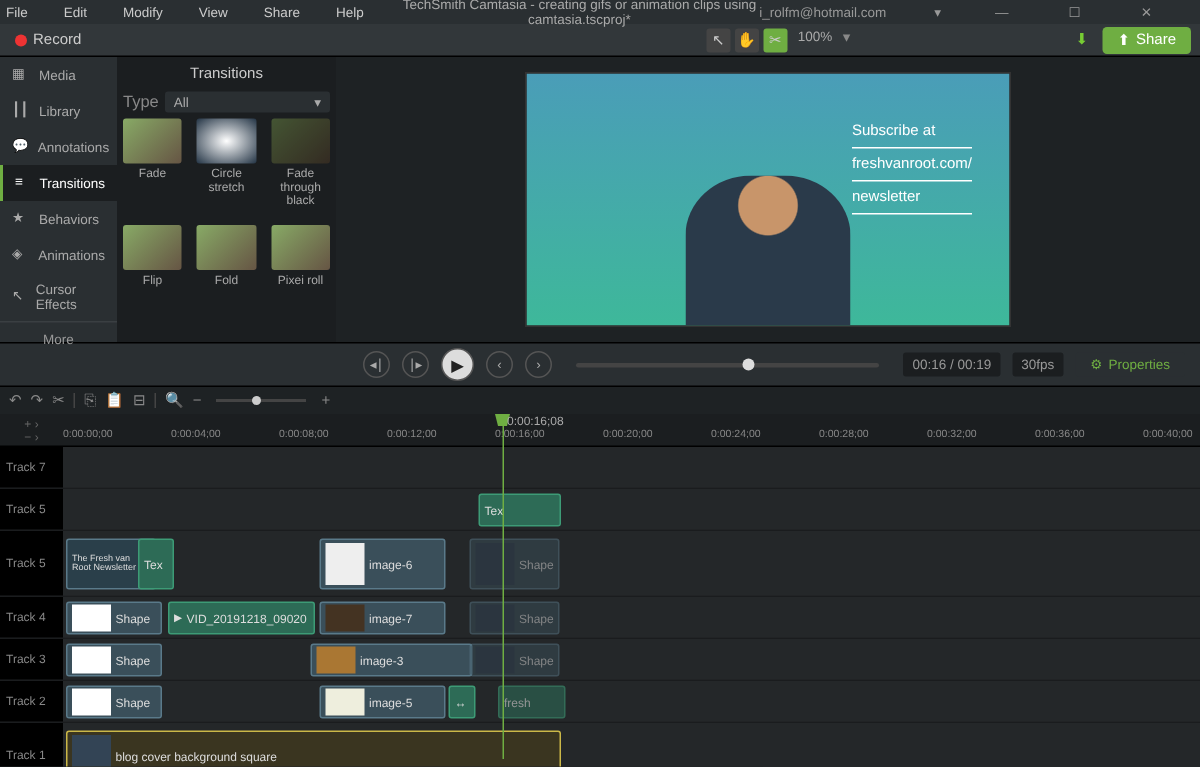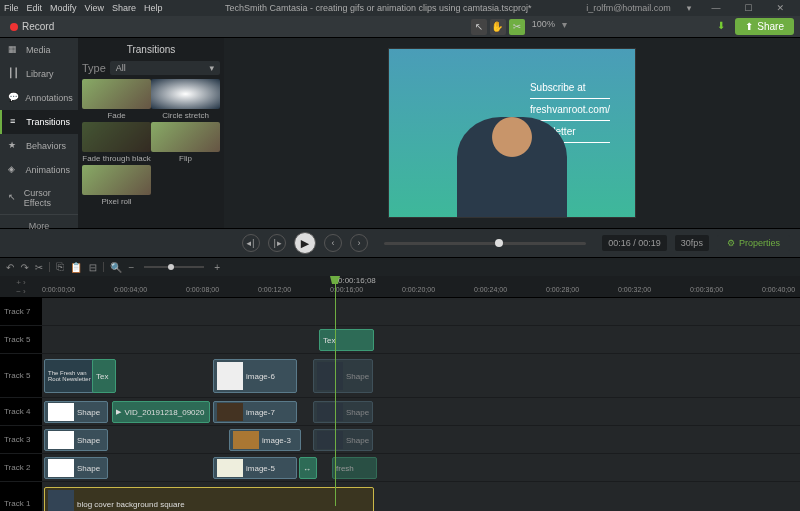--- a/index.html
+++ b/index.html
@@ -1,18 +1,18 @@
 <!DOCTYPE html>
 <html><head>
 <meta charset="utf-8">
 <style>
 *{margin:0;padding:0;box-sizing:border-box;font-family:Arial,sans-serif}
 body{background:#1e2224;color:#ccc;width:800px;height:511px;overflow:hidden;font-size:10px}
 .top-menu{height:16px;background:#2a2f32;display:flex;align-items:center;padding:0 4px;font-size:9px}
-.top-menu span{margin-right:8px;cursor:pointer}
+.top-menu span{margin-right:24px;cursor:pointer}
 .title-area{flex:1;text-align:center;color:#aaa;font-size:9px}
 .user-area{display:flex;align-items:center;gap:8px;color:#999}
 .win-btn{cursor:pointer;padding:0 4px}
 .toolbar{height:22px;background:#32373a;display:flex;align-items:center;border-bottom:1px solid #000}
 .record-btn{display:flex;align-items:center;gap:4px;padding:0 10px;font-size:10px}
 .rec-dot{width:8px;height:8px;border-radius:50%;background:#e33;display:inline-block}
 .tb-right{margin-left:auto;display:flex;align-items:center;gap:4px;padding-right:6px}
 .tb-ico{width:16px;height:16px;display:flex;align-items:center;justify-content:center;background:#444;border-radius:2px;cursor:pointer;font-size:10px}
 .tb-ico.active{background:#6fae42}
 .zoom-val{font-size:9px;color:#aaa;padding:0 4px}
@@ -22,26 +22,26 @@
 .sidebar{width:78px;background:#2a2f32;display:flex;flex-direction:column}
 .sb-item{display:flex;align-items:center;gap:6px;padding:6px 8px;font-size:9px;cursor:pointer;color:#aaa}
 .sb-item.active{background:#1b1e20;border-left:2px solid #6fae42;color:#fff}
 .sb-ico{width:12px;height:12px;display:inline-block}
 .sb-more{margin-top:auto;text-align:center;padding:6px;font-size:9px;color:#999;border-top:1px solid #3a3f42}
 .lib-panel{width:146px;background:#1b1e20;padding:4px;overflow:hidden}
 .lib-title{text-align:center;font-size:10px;padding:2px 0 6px}
 .type-row{display:flex;align-items:center;gap:4px;margin-bottom:4px}
 .type-lbl{font-size:11px;color:#888}
 .type-sel{flex:1;background:#2a2f32;padding:2px 6px;font-size:9px;color:#aaa;border-radius:2px;display:flex;justify-content:space-between;cursor:pointer}
-.trans-grid{display:grid;grid-template-columns:1fr 1fr;gap:0}
+.trans-grid{display:grid;grid-template-columns:1fr 1fr 1fr;gap:10px}
 .trans-item{text-align:center;cursor:pointer}
 .trans-thumb{width:100%;height:30px;background:linear-gradient(135deg,#8a6,#654);border-radius:2px}
 .trans-name{font-size:8px;color:#aaa;padding:2px 0}
 .preview{flex:1;background:#1e2224;display:flex;align-items:center;justify-content:center;position:relative}
-.canvas{width:248px;height:170px;background:linear-gradient(180deg,#4a9db8,#3eb89a);position:relative;overflow:hidden;border:1px solid #333}
+.canvas{width:324px;height:170px;background:linear-gradient(180deg,#4a9db8,#3eb89a);position:relative;overflow:hidden;border:1px solid #333}
 .canvas-txt{position:absolute;right:25px;top:30px;color:#fff;font-size:10px;line-height:1.8}
 .canvas-txt div{border-bottom:1px solid #fff;padding-bottom:1px;margin-bottom:2px}
 .person{position:absolute;bottom:0;left:50%;transform:translateX(-50%);width:110px;height:100px;background:radial-gradient(circle at 50% 20%,#c8956a 20%,transparent 21%),#2a3a4a;border-radius:40% 40% 0 0}
 .playback{height:30px;background:#2a2f32;display:flex;align-items:center;padding:0 10px;gap:8px;border-top:1px solid #000;border-bottom:1px solid #000}
 .pb-spacer{width:224px}
 .pb-btn{width:18px;height:18px;border-radius:50%;display:flex;align-items:center;justify-content:center;cursor:pointer;font-size:9px;color:#aaa;border:1px solid #555}
 .pb-play{width:22px;height:22px;background:#ddd;color:#222;font-size:11px}
 .pb-track{flex:1;height:3px;background:#444;position:relative;border-radius:2px;margin:0 8px}
 .pb-handle{position:absolute;width:8px;height:8px;background:#ddd;border-radius:50%;top:-3px;left:55%}
 .pb-time{font-size:9px;color:#999;background:#1b1e20;padding:3px 6px;border-radius:2px}
@@ -166,20 +166,24 @@
       <div class="trans-item">
           <div class="trans-thumb" style="filter:brightness(0.5)"></div>
           <div class="trans-name">Fade through black</div>
         </div>
       <div class="trans-item">
           <div class="trans-thumb"></div>
           <div class="trans-name">Flip</div>
         </div>
       <div class="trans-item">
           <div class="trans-thumb"></div>
+          <div class="trans-name">Fold</div>
+        </div>
+      <div class="trans-item">
+          <div class="trans-thumb"></div>
           <div class="trans-name">Pixei roll</div>
         </div>
     </div>
   </div>
 
   <div class="preview">
     <div class="canvas">
       <div class="canvas-txt">
         <div>Subscribe at</div>
         <div>freshvanroot.com/</div>
@@ -295,21 +299,21 @@
           </div>
   </div>
       </div>
   <div class="track">
         <div class="trk-lbl">Track 3</div>
         <div class="trk-content">
     <div class="clip" style="left:2px;width:64px">
             <div class="clip-thumb" style="background:#fff"></div>
             <span>Shape</span>
           </div>
-    <div class="clip" style="left:187px;width:72px">
+    <div class="clip" style="left:165px;width:108px">
             <div class="clip-thumb" style="background:#a73"></div>
             <span>image-3</span>
           </div>
     <div class="clip" style="left:271px;width:60px;opacity:0.5">
             <div class="clip-thumb"></div>
             <span>Shape</span>
           </div>
   </div>
       </div>
   <div class="track">

